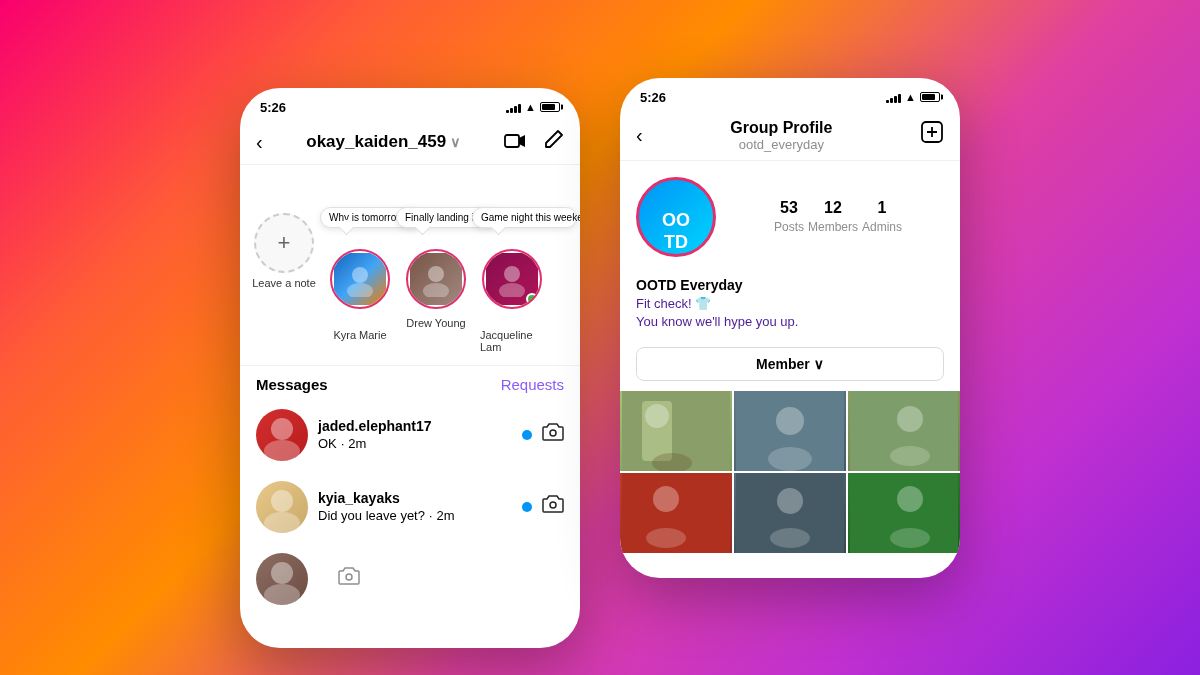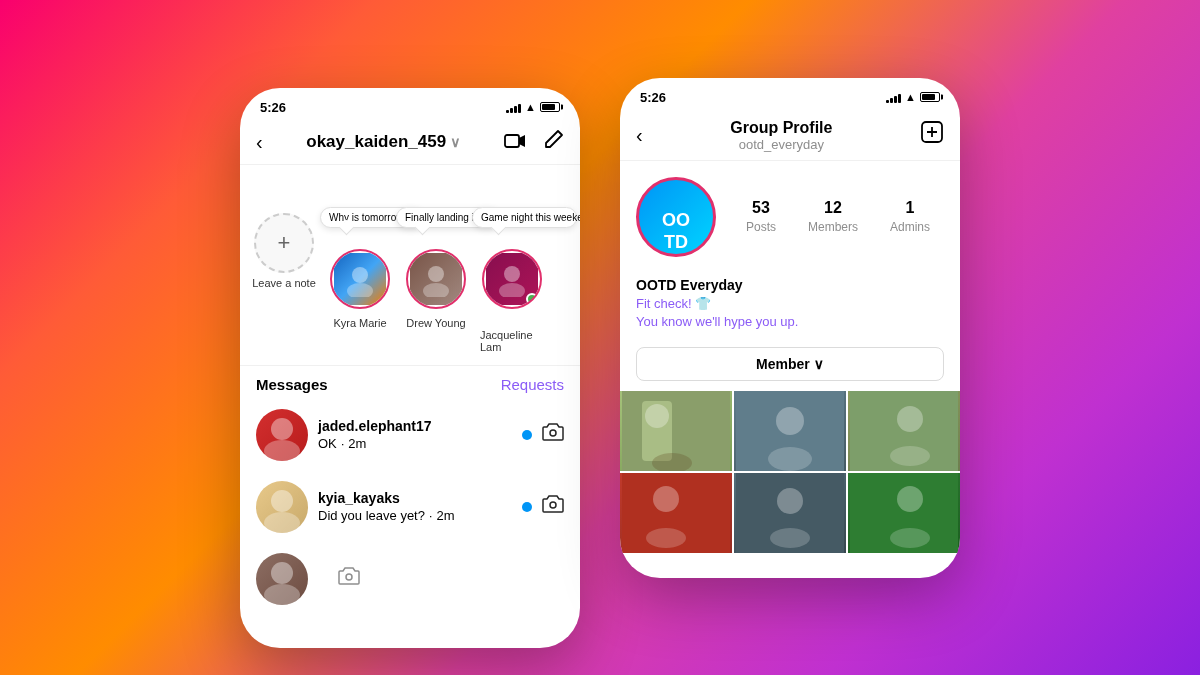--- a/index.html
+++ b/index.html
@@ -289,21 +289,21 @@
       justify-content: center;
       font-size: 22px;
       font-weight: 700;
       color: white;
       border: 3px solid #e1306c;
       flex-shrink: 0;
     }
 
     .group-stats {
       display: flex;
-      gap: 32px;
+      gap: 4px;
       flex: 1;
       justify-content: center;
     }
 
     .stat-item {
       text-align: center;
     }
 
     .stat-number {
       font-size: 16px;
@@ -321,21 +321,21 @@
     }
 
     .group-name-text {
       font-size: 14px;
       font-weight: 700;
       margin-bottom: 2px;
     }
 
     .group-desc {
       font-size: 13px;
-      color: #8b5cf6;
+      color: #4c1d95;
       line-height: 1.4;
     }
 
     .member-button {
       margin: 6px 16px 10px;
       border: 1.5px solid #dbdbdb;
       border-radius: 8px;
       padding: 8px;
       text-align: center;
       font-size: 14px;
@@ -498,21 +498,21 @@
           </div>
           <div class="story-ring story-avatar">
             <div class="story-photo-kyra">
               <svg width="36" height="36" viewBox="0 0 36 36">
                   <circle cx="18" cy="14" r="8" fill="rgba(255,255,255,0.4)"></circle>
                   <ellipse cx="18" cy="30" rx="13" ry="8" fill="rgba(255,255,255,0.3)"></ellipse>
                 </svg>
             </div>
           </div>
         </div>
-        <span class="story-name" style="margin-top:4px;">Kyra Marie</span>
+        <span class="story-name" style="margin-top:16px;">Kyra Marie</span>
       </div>
 
       <div class="story-item" style="position:relative; margin-top:0;">
         <div style="position:relative; margin-top:36px;">
           <div class="note-bubble" style="top:-42px; left:-10px; transform:none; font-size:10px; max-width:105px;">
             Finally landing in NYC! ❤️
           </div>
           <div class="story-ring story-avatar">
             <div class="story-photo-drew">
               <svg width="36" height="36" viewBox="0 0 36 36">

